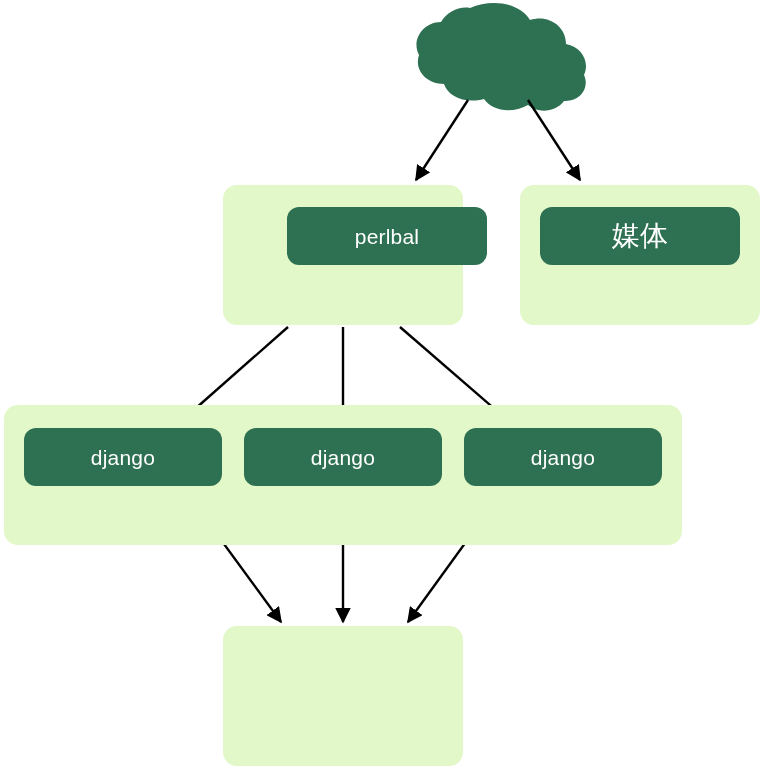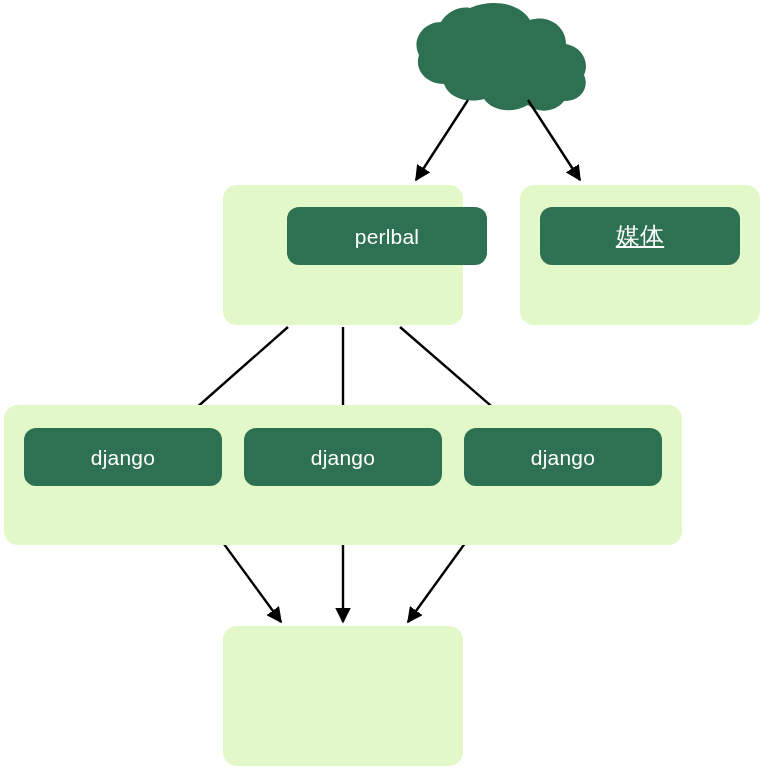--- a/index.html
+++ b/index.html
@@ -43,24 +43,23 @@
     justify-content: center;
     color: #ffffff;
     letter-spacing: 0.2px;
   }
   .node-label-latin {
     font-size: 21px;
     font-weight: 400;
     line-height: 1;
   }
   .node-label-cjk {
-    font-size: 24px;
+    font-size: 28px;
     font-weight: 400;
     line-height: 1;
-    text-decoration: underline;
   }
   .group-caption {
     position: absolute;
     width: 100%;
     left: 0;
     text-align: center;
     color: #6f7472;
     font-size: 15px;
     line-height: 1;
     white-space: nowrap;

